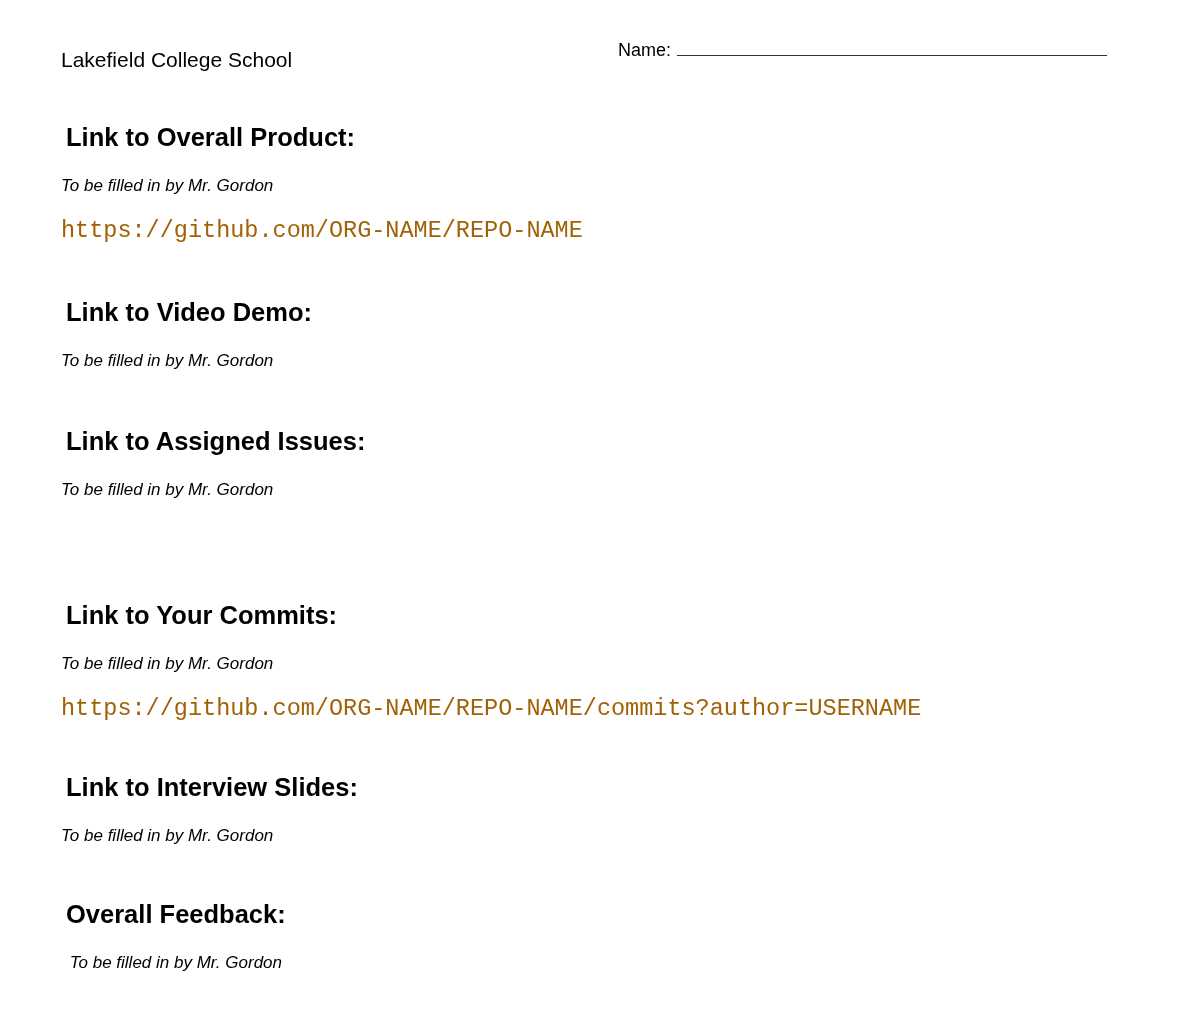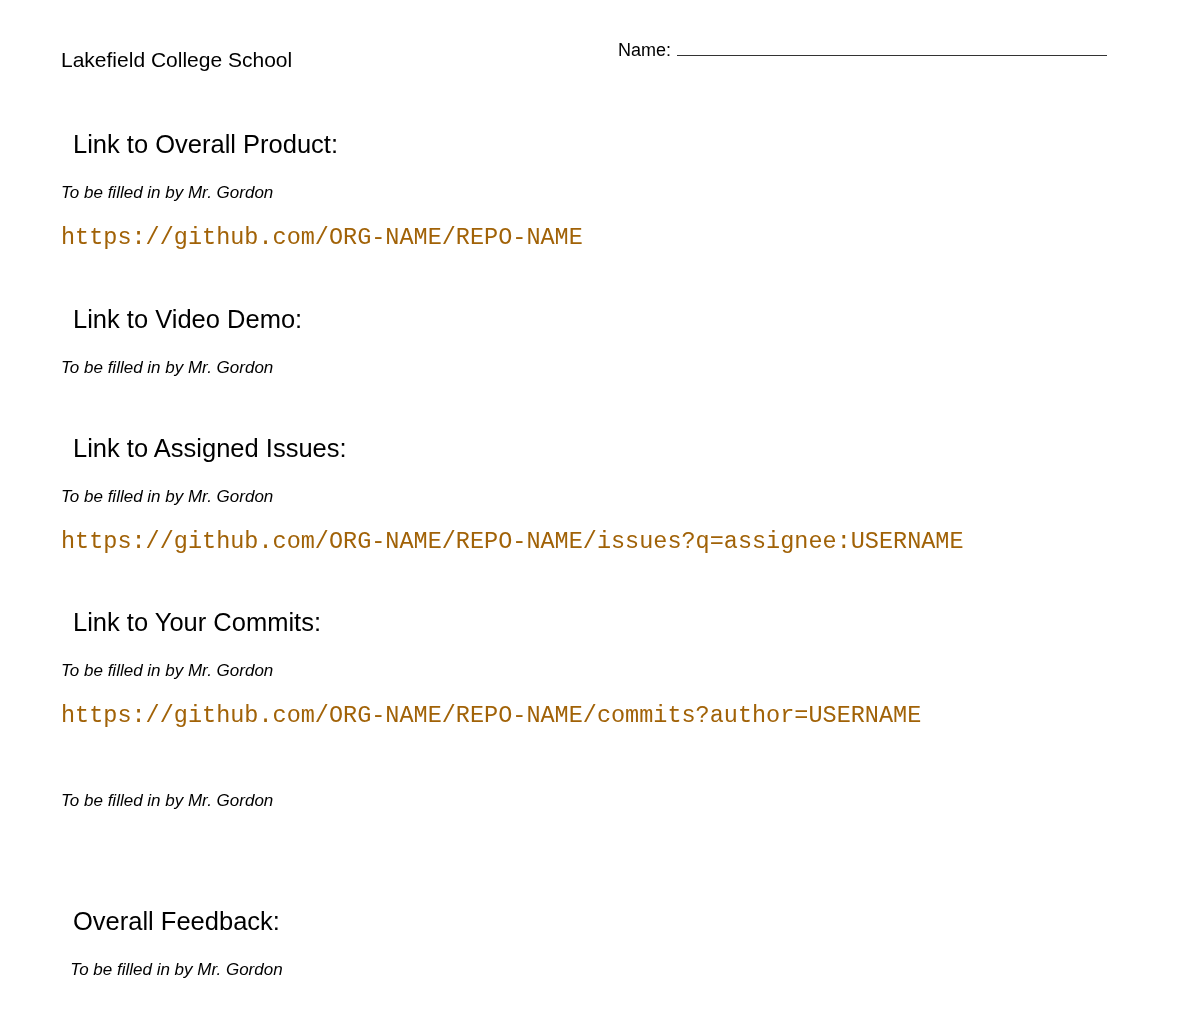--- a/index.html
+++ b/index.html
@@ -12,21 +12,21 @@
   }
   .header-right {
     position: absolute; left: 618px; top: 35px; font-size: 18px; white-space: nowrap;
   }
   .name-line {
     display: inline-block; width: 430px; border-bottom: 1.5px solid #333;
     height: 20px; vertical-align: baseline; margin-left: 6px;
   }
   .section { position: absolute; left: 61px; }
   .heading {
-    font-weight: normal; font-size: 25.5px; line-height: 30px; margin: 12px;
+    font-weight: bold; font-size: 25.5px; line-height: 30px; margin: 5px;
   }
   .placeholder {
     font-style: italic; font-size: 17px; line-height: 28px; margin-top: 20px;
   }
   .url {
     font-size: 23.5px; line-height: 28px; margin-top: 17px; display: block;
     color: #a16207; text-decoration: none; font-family: Liberation Mono, monospace;
   }
 </style>
 </head>
@@ -44,29 +44,29 @@
 </div>
 
 <div class="section" style="top:292px;">
   <div class="heading">Link to Video Demo:</div>
   <div class="placeholder">To be filled in by Mr. Gordon</div>
 </div>
 
 <div class="section" style="top:421px;">
   <div class="heading">Link to Assigned Issues:</div>
   <div class="placeholder">To be filled in by Mr. Gordon</div>
-  <a class="url">https://github.com/ORG-NAME/REPO-NAME/issues?q=assignee:USERNAME</a>
 </div>
 
 <div class="section" style="top:595px;">
   <div class="heading">Link to Your Commits:</div>
   <div class="placeholder">To be filled in by Mr. Gordon</div>
   <a class="url">https://github.com/ORG-NAME/REPO-NAME/commits?author=USERNAME</a>
 </div>
 
 <div class="section" style="top:767px;">
+  <div class="heading">Link to Interview Slides:</div>
   <div class="placeholder">To be filled in by Mr. Gordon</div>
 </div>
 
 <div class="section" style="top:894px;text-align:center;">
   <div class="heading">Overall Feedback:</div>
   <div class="placeholder">To be filled in by Mr. Gordon</div>
 </div>
 
 </body></html>

